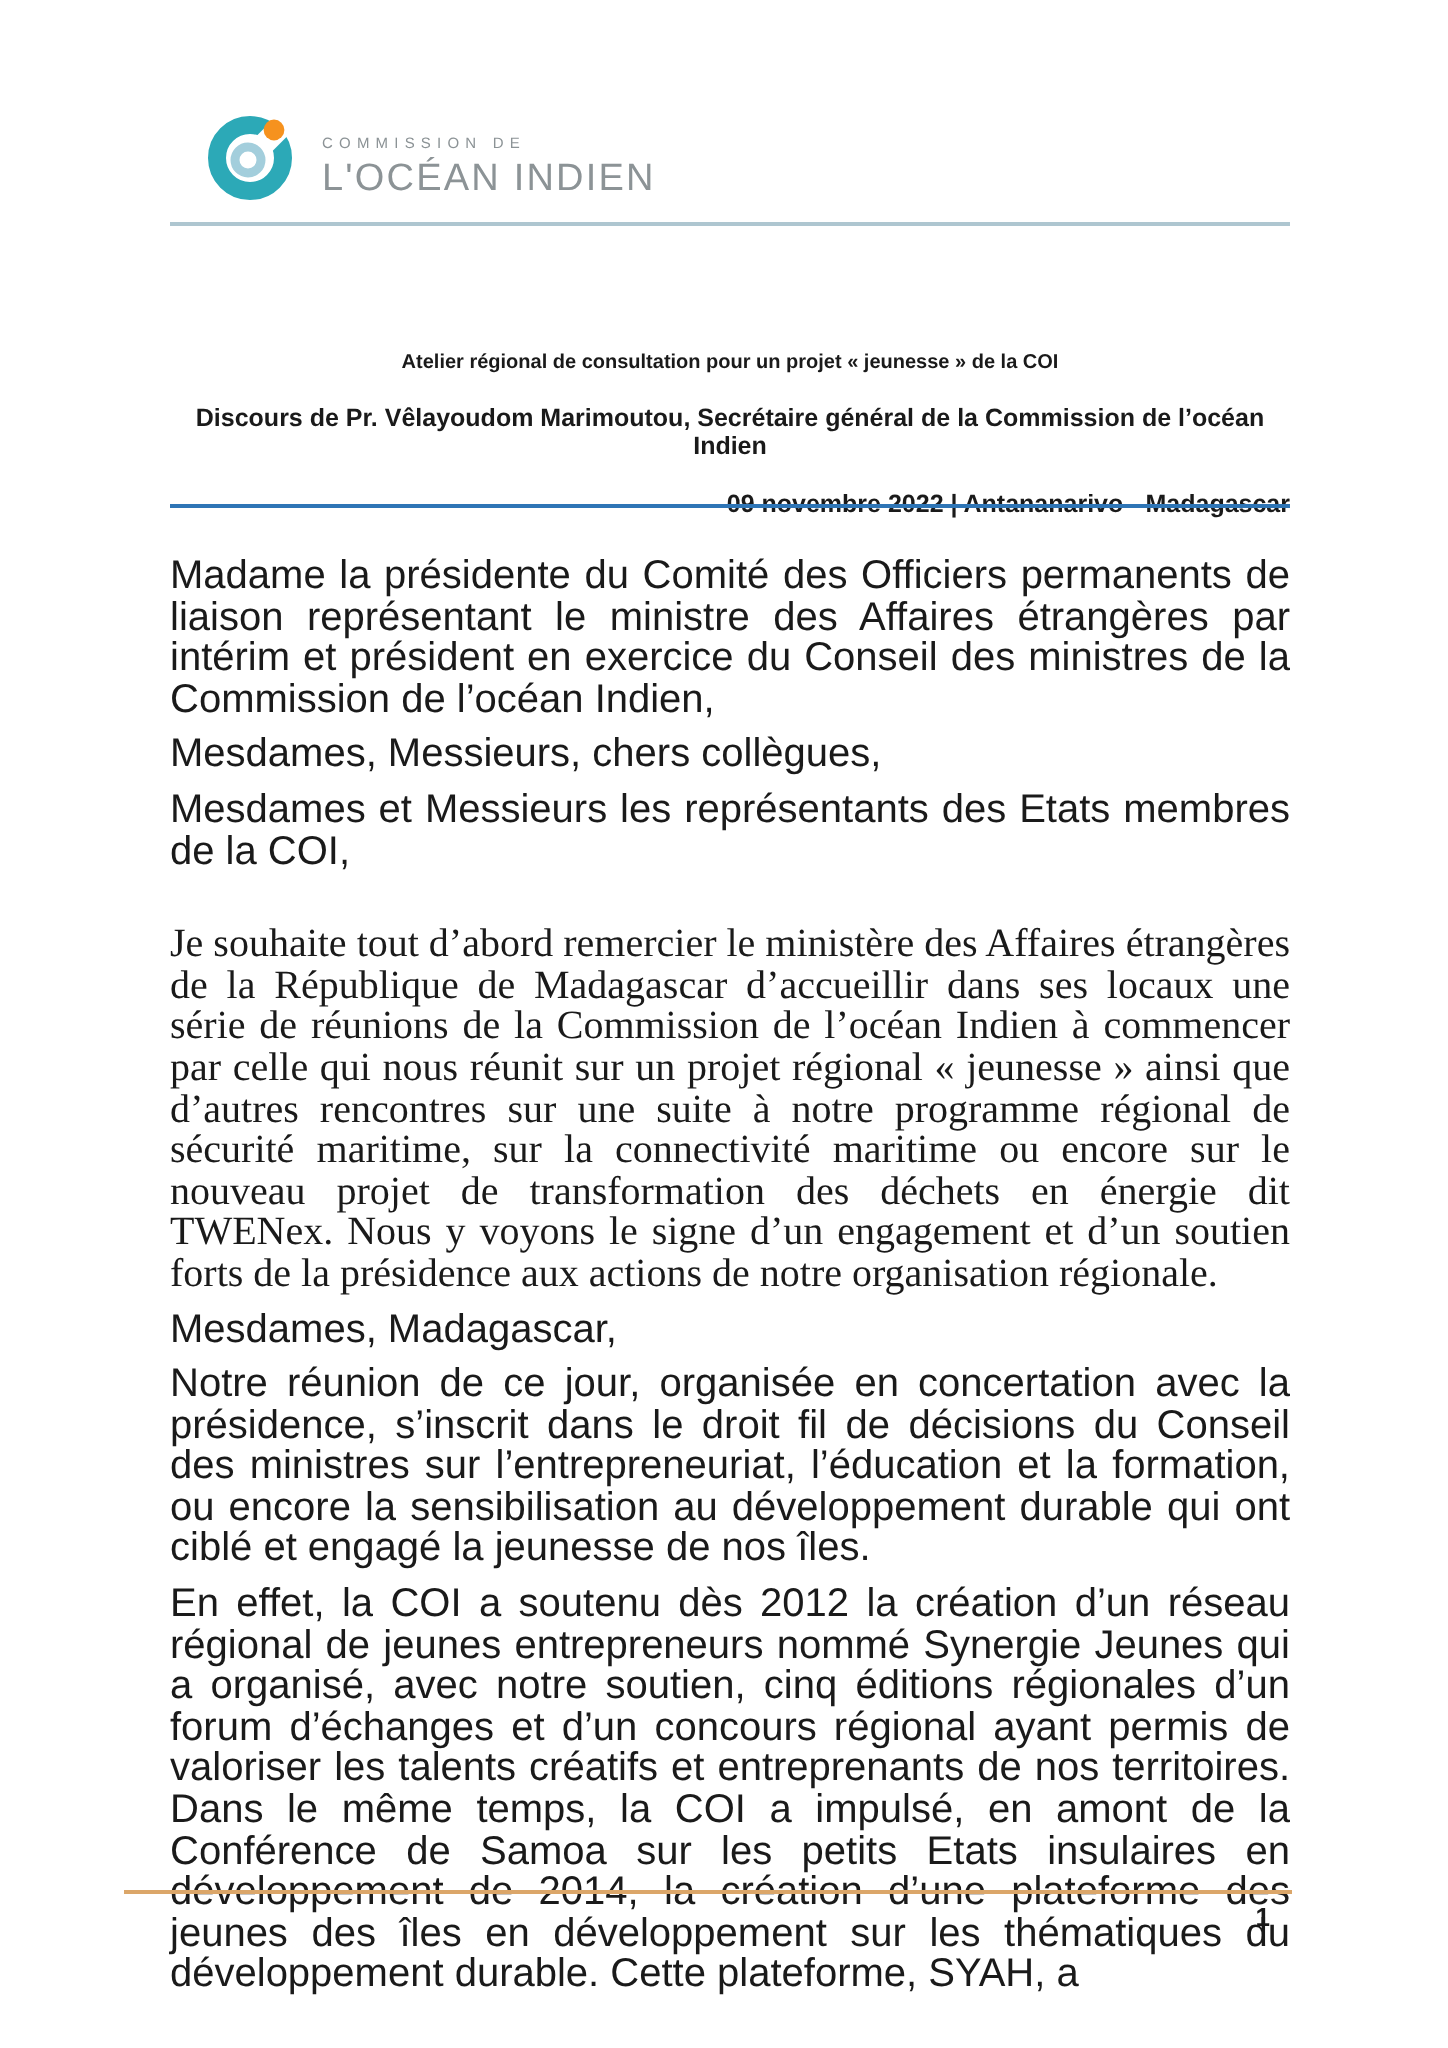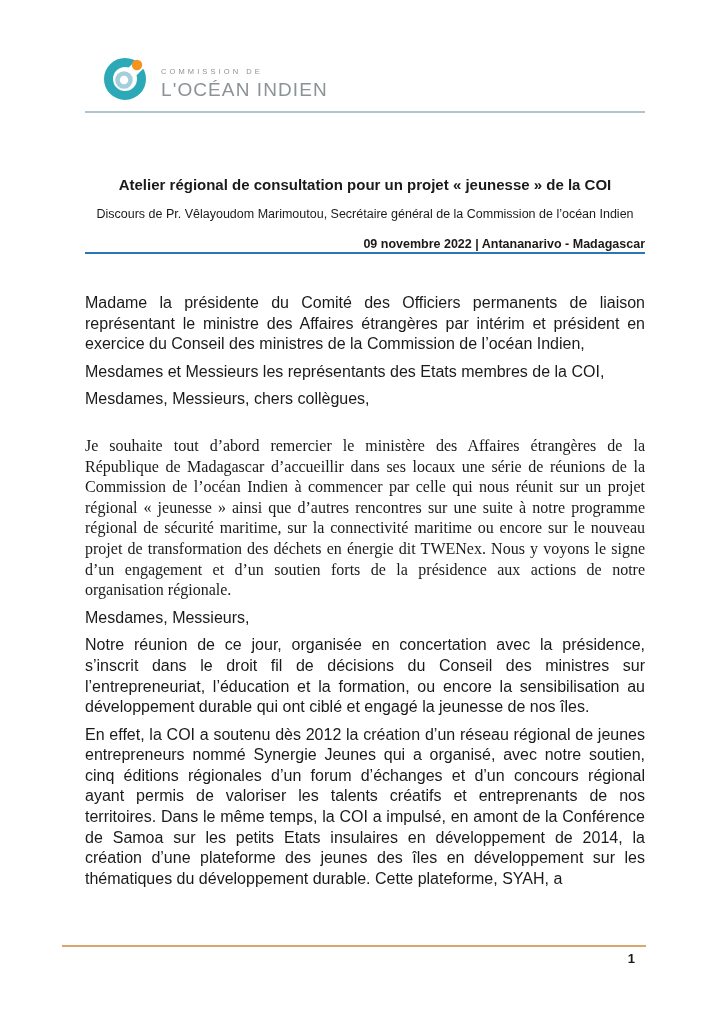--- a/index.html
+++ b/index.html
@@ -61,44 +61,44 @@
     background: var(--footer_rule, #DBA669);
   }
 
   
   .titleblock {
     position: absolute;
     top: 176px; left: 85px; width: 560px;
     text-align: center;
   }
   .doc-title {
-    font-size: 15px;
+    font-size: 10px;
     font-weight: bold;
     margin: 0 0 14px 0;
     line-height: 1.15;
   }
   .doc-subtitle {
     font-size: 12.5px;
-    font-weight: normal;
+    font-weight: bold;
     margin: 0 0 15px 0;
     line-height: 1.15;
   }
   .doc-dateline {
     font-size: 12.5px;
     font-weight: bold;
     margin: 0;
     line-height: 1.15;
     text-align: right;
   }
 
   
   .body-text {
     position: absolute;
-    top: 293px; left: 85px; width: 560px;
-    font-size: 16px;
+    top: 278px; left: 85px; width: 560px;
+    font-size: 20px;
     line-height: 20.6px;
     text-align: justify;
   }
   .body-text p { margin: 0 0 7px 0; }
   .body-text p.gap-before { margin-top: 26px; font-family: Liberation Serif, serif; }
 
   
   .page-number {
     position: absolute;
     top: 951px; left: 85px; width: 550px;
@@ -130,24 +130,24 @@
   <div class="titleblock">
     <h1 class="doc-title">Atelier régional de consultation pour un projet « jeunesse » de la COI</h1>
     <p class="doc-subtitle">Discours de Pr. Vêlayoudom Marimoutou, Secrétaire général de la Commission de l’océan Indien</p>
     <p class="doc-dateline">09 novembre 2022 | Antananarivo - Madagascar</p>
   </div>
 
   <div class="rule-blue"></div>
 
   <div class="body-text">
     <p>Madame la présidente du Comité des Officiers permanents de liaison représentant le ministre des Affaires étrangères par intérim et président en exercice du Conseil des ministres de la Commission de l’océan Indien,</p>
+    <p>Mesdames, Messieurs, chers collègues,</p>
     <p>Mesdames et Messieurs les représentants des Etats membres de la COI,</p>
-    <p>Mesdames, Messieurs, chers collègues,</p>
     <p class="gap-before">Je souhaite tout d’abord remercier le ministère des Affaires étrangères de la République de Madagascar d’accueillir dans ses locaux une série de réunions de la Commission de l’océan Indien à commencer par celle qui nous réunit sur un projet régional « jeunesse » ainsi que d’autres rencontres sur une suite à notre programme régional de sécurité maritime, sur la connectivité maritime ou encore sur le nouveau projet de transformation des déchets en énergie dit TWENex. Nous y voyons le signe d’un engagement et d’un soutien forts de la présidence aux actions de notre organisation régionale.</p>
-    <p>Mesdames, Messieurs,</p>
+    <p>Mesdames, Madagascar,</p>
     <p>Notre réunion de ce jour, organisée en concertation avec la présidence, s’inscrit dans le droit fil de décisions du Conseil des ministres sur l’entrepreneuriat, l’éducation et la formation, ou encore la sensibilisation au développement durable qui ont ciblé et engagé la jeunesse de nos îles.</p>
     <p>En effet, la COI a soutenu dès 2012 la création d’un réseau régional de jeunes entrepreneurs nommé Synergie Jeunes qui a organisé, avec notre soutien, cinq éditions régionales d’un forum d’échanges et d’un concours régional ayant permis de valoriser les talents créatifs et entreprenants de nos territoires. Dans le même temps, la COI a impulsé, en amont de la Conférence de Samoa sur les petits Etats insulaires en développement de 2014, la création d’une plateforme des jeunes des îles en développement sur les thématiques du développement durable. Cette plateforme, SYAH, a</p>
   </div>
 
   <div class="rule-footer"></div>
   <div class="page-number">1</div>
 
 </div>
 
 </body></html>

